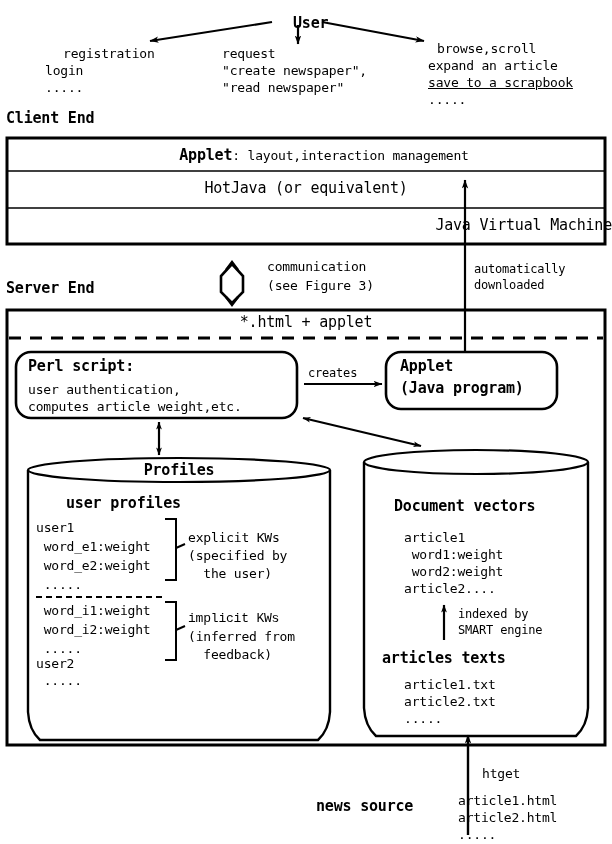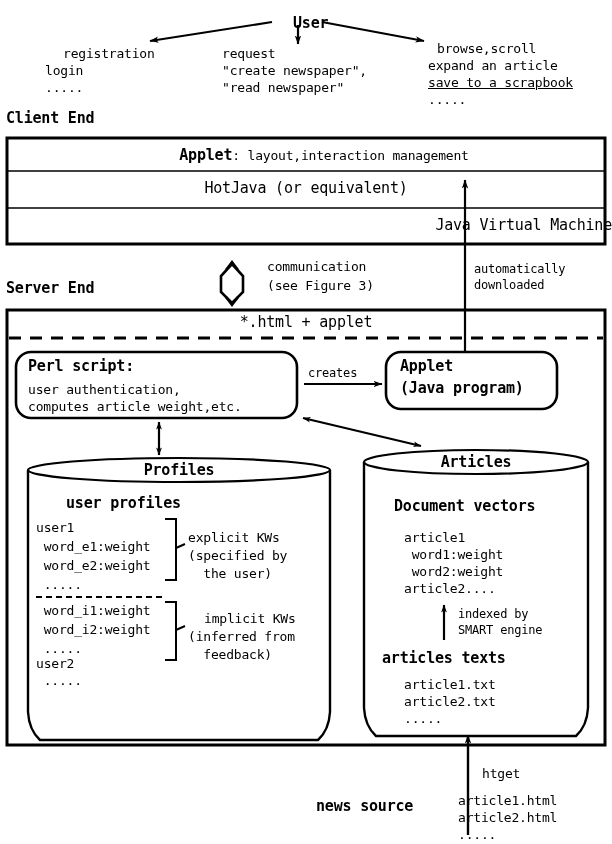--- a/index.html
+++ b/index.html
@@ -220,26 +220,25 @@
 
   <div>
     <div class="t" style="left:36px; top:603px;"> word_i1:weight</div>
     <div class="t" style="left:36px; top:622px;"> word_i2:weight</div>
     <div class="t" style="left:36px; top:641px;"> .....</div>
     <div class="t" style="left:36px; top:656px;">user2</div>
     <div class="t" style="left:36px; top:673px;"> .....</div>
   </div>
 
   <div>
-    <div class="t" style="left:204px; top:611px;">implicit KWs</div>
+    <div class="t" style="left:188px; top:611px;font-family:Liberation Mono, monospace;">implicit KWs</div>
     <div class="t" style="left:188px; top:629px;">(inferred from</div>
     <div class="t" style="left:188px; top:647px;">  feedback)</div>
   </div>
 
-  <div class="t b big" style="left:364px; top:454px; width:224px; text-align:center;">Articles</div>
   <div class="t b big" style="left:394px; top:498px;">Document vectors</div>
 
   <div>
     <div class="t" style="left:404px; top:530px;">article1</div>
     <div class="t" style="left:404px; top:547px;"> word1:weight</div>
     <div class="t" style="left:404px; top:564px;"> word2:weight</div>
     <div class="t" style="left:404px; top:581px;">article2....</div>
   </div>
 
   <div>

